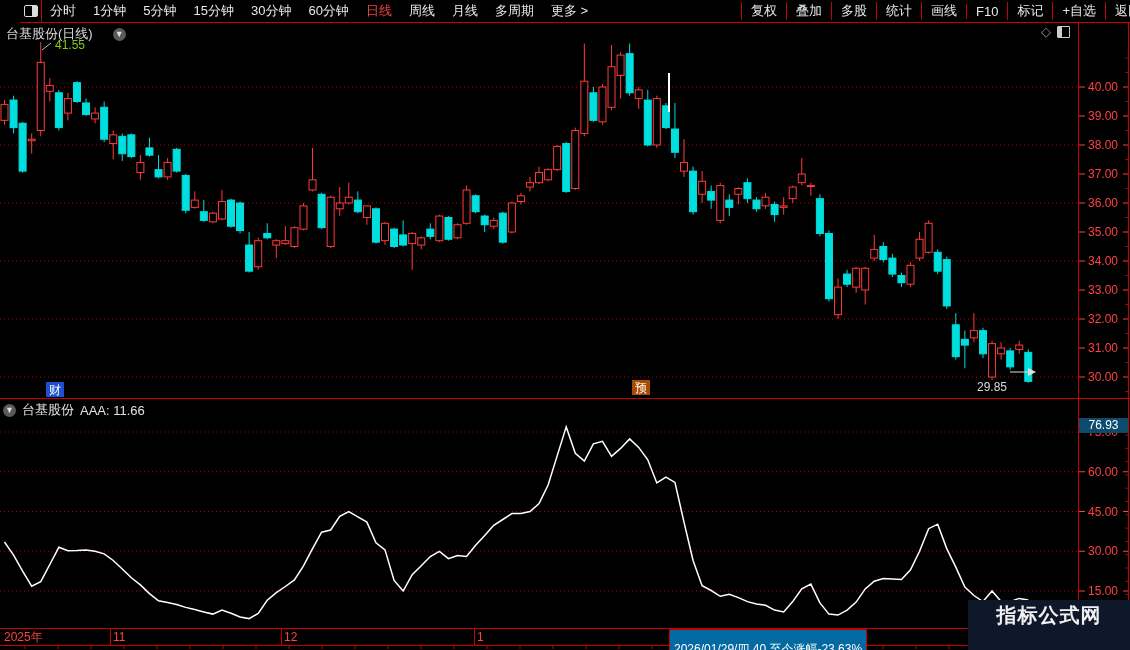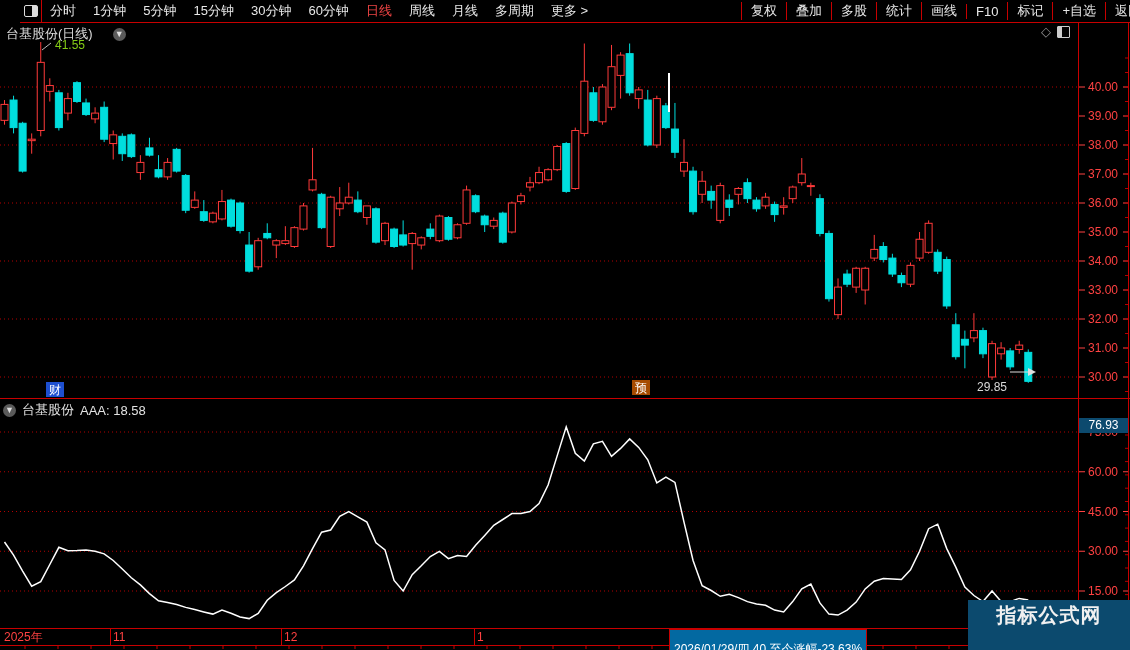--- a/index.html
+++ b/index.html
@@ -32,21 +32,21 @@
   .last-label{position:absolute;left:977px;top:380px;color:#d8d8d8;font-size:12px;z-index:4;}
   .badge{position:absolute;font-size:12px;color:#fff;padding:0 3px;height:15px;line-height:16px;z-index:4;}
   
   .ind-header{position:absolute;left:3px;top:401px;display:flex;gap:6px;align-items:center;
               font-size:13px;color:#e2e2e2;z-index:4;}
   .max-tag{position:absolute;left:1079px;top:418px;width:49px;height:15px;background:#0c4a6e;
            color:#fff;font-size:12px;text-align:center;line-height:15px;z-index:4;}
   
   .date-tag{position:absolute;left:669px;top:629px;height:14px;background:#0369a1;border:1px solid #c80000;
             color:#fff;font-size:12px;line-height:14px;padding:12px 4px;z-index:7;white-space:nowrap;}
-  .watermark{position:absolute;right:0;bottom:0;width:162px;height:50px;background:#0c4a6e;z-index:9;
+  .watermark{position:absolute;right:0;bottom:0;width:162px;height:50px;background:#0f172a;z-index:9;
              text-align:center;}
   .wm1{font-size:20px;font-weight:bold;color:#f0f0f0;margin-top:2px;letter-spacing:1px;}
   .wm2{font-size:18px;color:#c8c8c8;margin-top:-1px;}
 </style>
 </head>
 <body>
 
 <svg id="plot" width="1130" height="650">
     <line x1="0" y1="87" x2="1078" y2="87" stroke="#b40000" stroke-width="1" stroke-dasharray="1 3"></line>
     <line x1="0" y1="145" x2="1078" y2="145" stroke="#b40000" stroke-width="1" stroke-dasharray="1 3"></line>
@@ -467,21 +467,21 @@
 
 <div class="high-label">41.55</div>
 <div class="last-label">29.85</div>
 
 <div class="badge" id="cai-badge" style="left: 46px; top: 382px; background: rgb(29, 79, 208);">财</div>
 <div class="badge" id="yu-badge" style="left: 632px; top: 380px; background: rgb(166, 75, 0);">预</div>
 
 <div class="ind-header">
   <span class="chev-circle">▼</span>
   <span>台基股份</span>
-  <span>AAA: 18.58</span>
+  <span>AAA: 11.66</span>
 </div>
 
 <div class="max-tag">76.93</div>
 
 <div class="date-tag">2026/01/29/四 40 至今涨幅-23.63%</div>
 
 <div class="watermark">
   <div class="wm1">指标公式网</div>
 </div>
 

